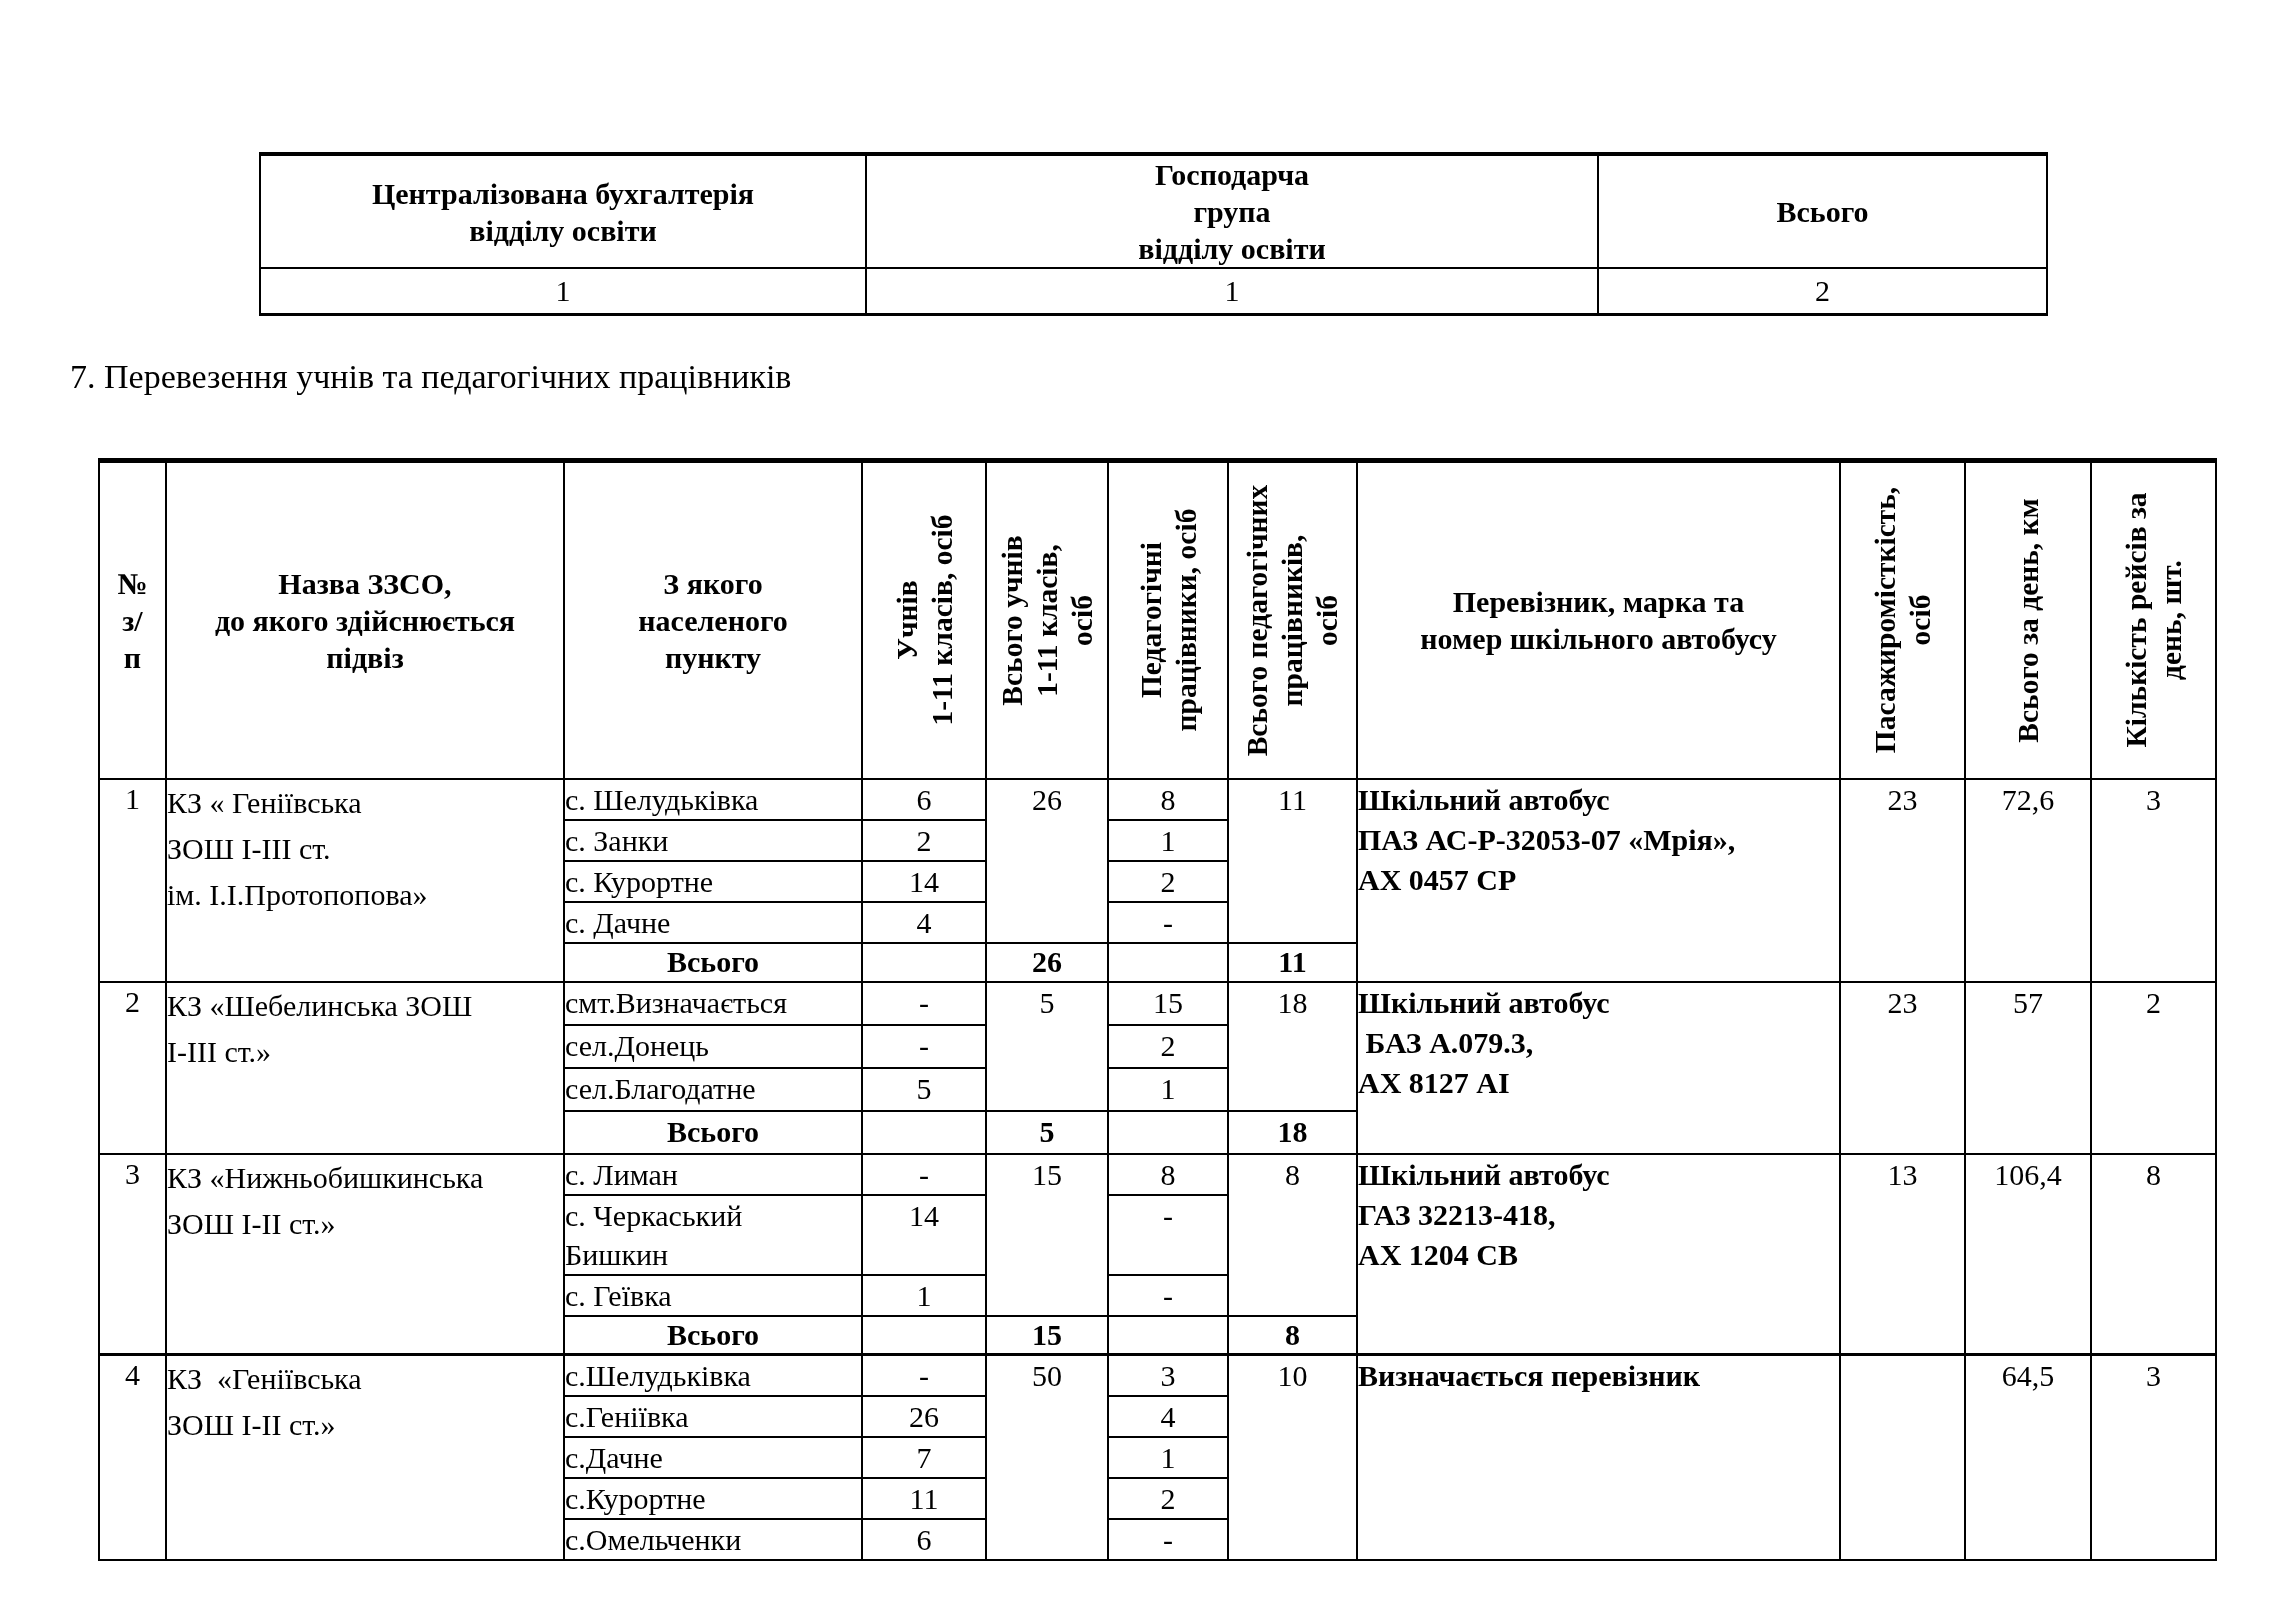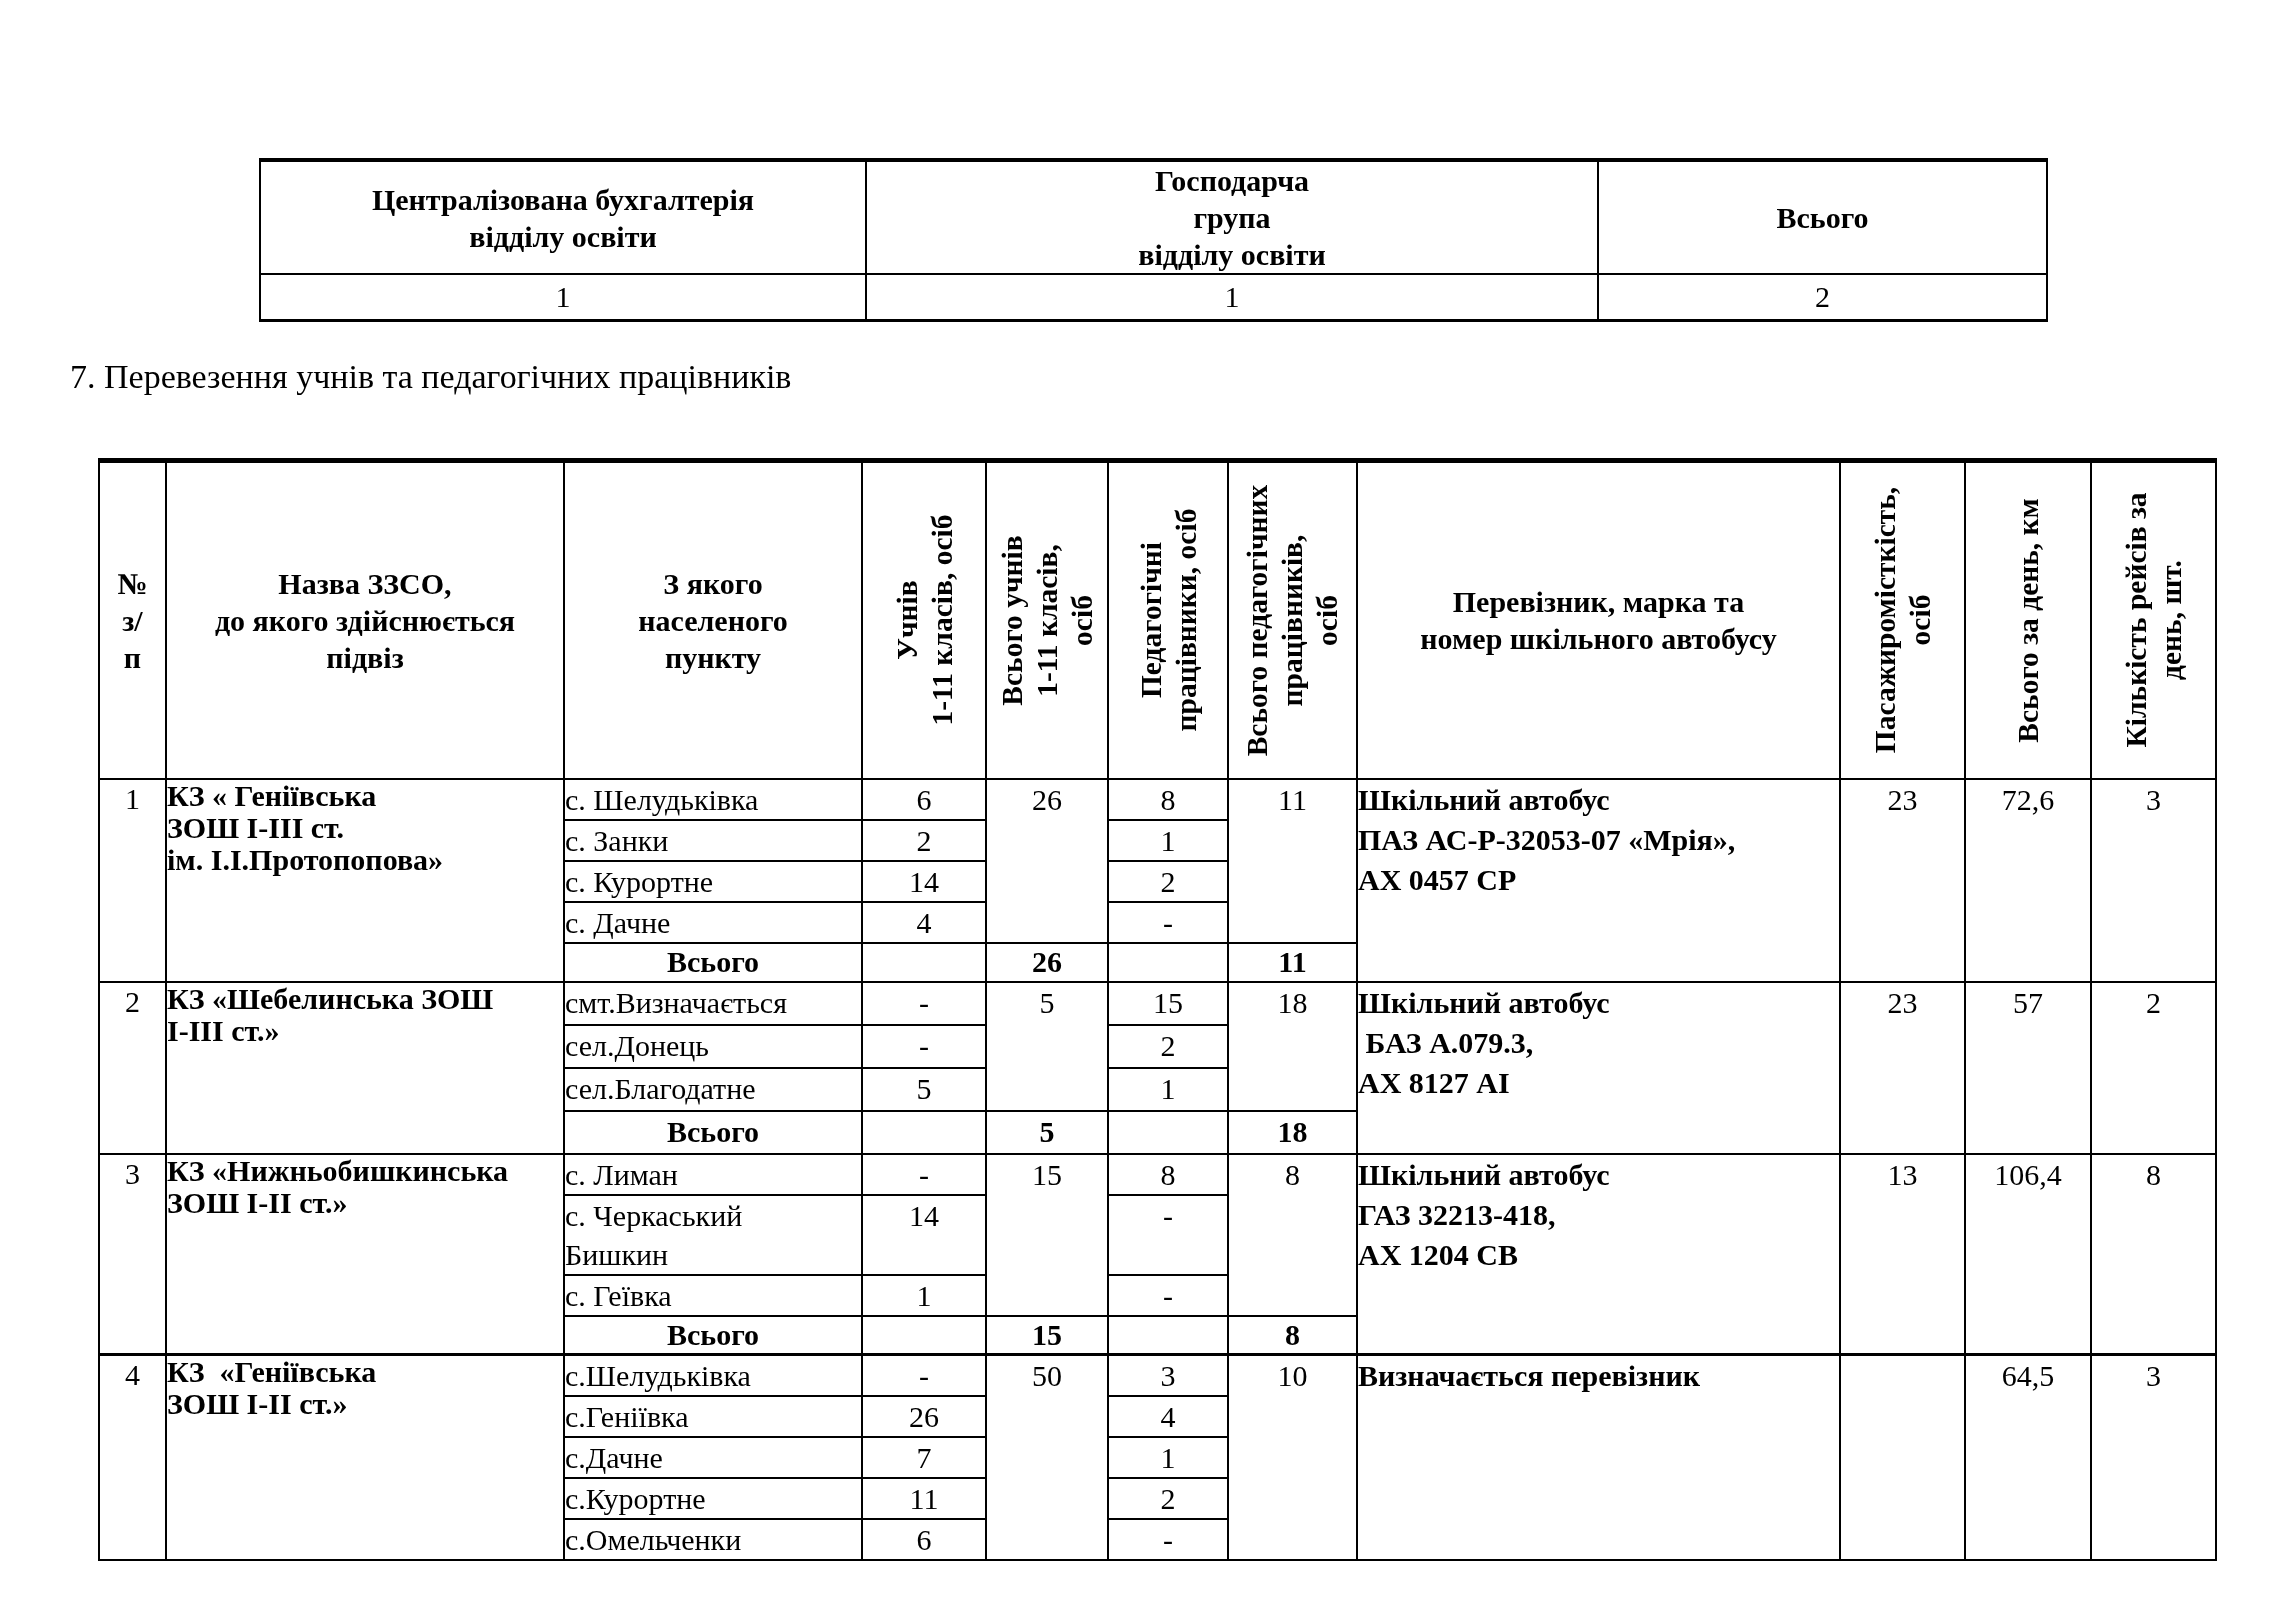--- a/index.html
+++ b/index.html
@@ -14,21 +14,21 @@
     overflow: hidden;
     font-family: "Liberation Serif", "DejaVu Serif", serif;
     color: #000;
   }
   .pre { white-space: pre-line; }
 
   
   .summary-pos {
     position: absolute;
     left: 259px;
-    top: 158px;
+    top: 152px;
   }
   table.summary {
     border-collapse: collapse;
     table-layout: fixed;
     width: 1787px;
   }
   table.summary th, table.summary td {
     border: 2px solid #000;
   }
   table.summary thead tr { height: 113px; }
@@ -110,23 +110,22 @@
 
   td.c-num {
     text-align: center;
     vertical-align: top;
     line-height: 38px;
     padding-top: 1.3px;
   }
   td.c-school {
     vertical-align: top;
     white-space: pre-line;
-    line-height: 32px;
+    line-height: 46px;
     padding: 2.6px 7.9px 0 11.8px;
-    font-weight: bold;
   }
   td.c-settle {
     vertical-align: top;
     white-space: pre-line;
     line-height: 39px;
     padding: 0.7px 5.2px 0 10.5px;
     margin-left: 8px;
   }
   td.c-n {
     text-align: center;

